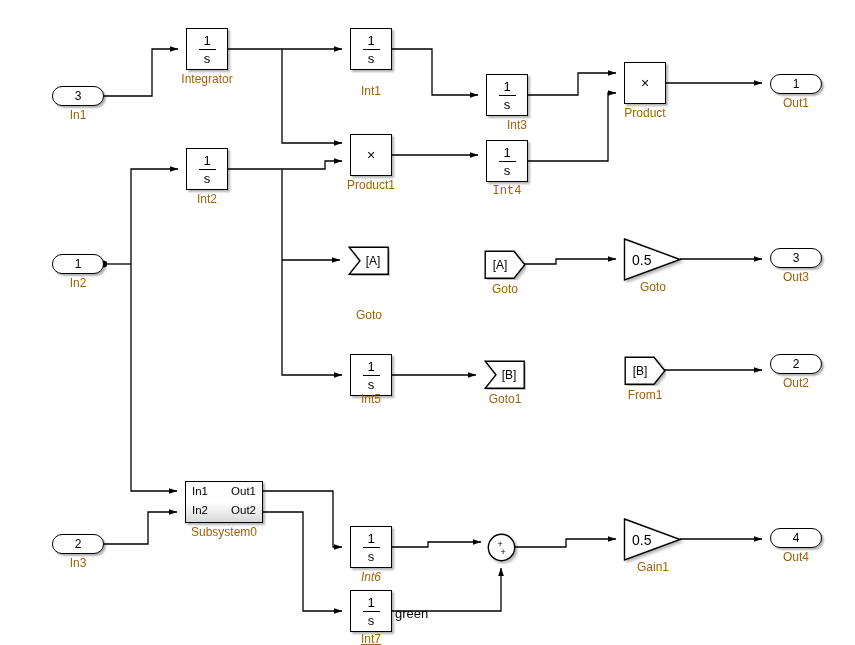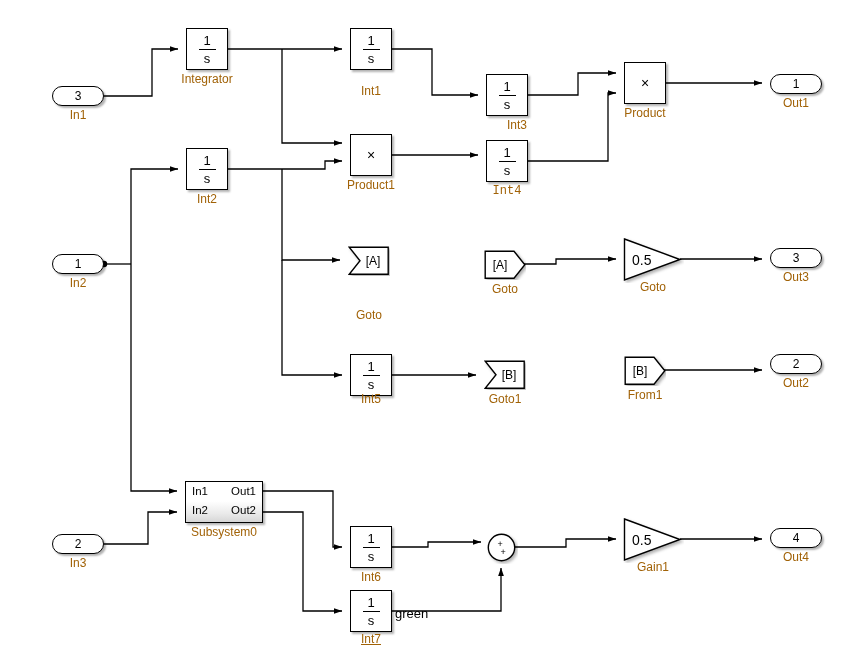--- a/index.html
+++ b/index.html
@@ -284,21 +284,21 @@
   </div>
   <div class="caption" style="left:331px;top:392px;width:80px;">Int5</div>
 
   <div class="blk rectblk" style="left:350px;top:526px;width:42px;height:42px;">
     <div class="tf">
       <span class="num">1</span>
       <span class="bar"></span>
       <span class="den">s</span>
     </div>
   </div>
-  <div class="caption" style="left:331px;top:570px;width:80px;">Int6</div>
+  <div class="caption" style="left:331px;top:570px;width:80px;font-style:italic;">Int6</div>
 
   <div class="blk rectblk" style="left:350px;top:590px;width:42px;height:42px;">
     <div class="tf">
       <span class="num">1</span>
       <span class="bar"></span>
       <span class="den">s</span>
     </div>
   </div>
   <div class="caption" style="left:331px;top:632px;width:80px;text-decoration:underline;">Int7</div>
 

